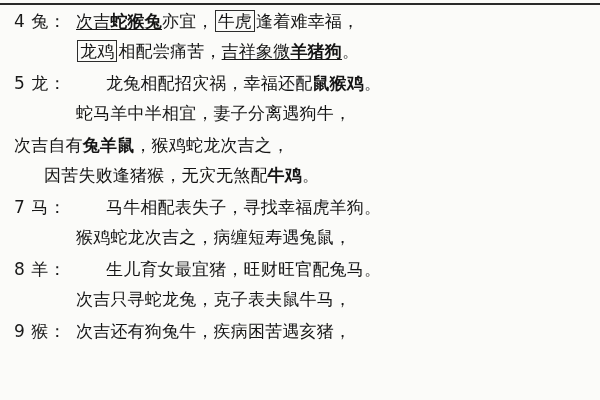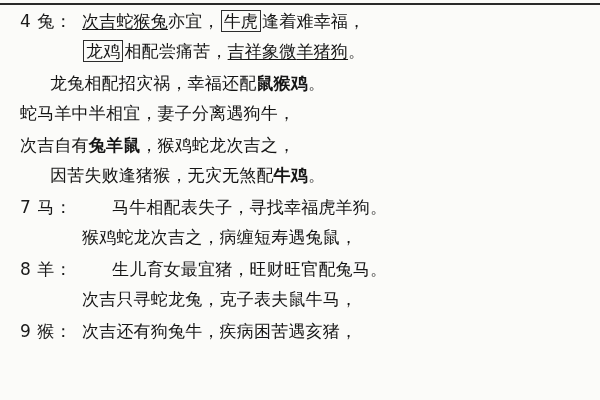--- a/index.html
+++ b/index.html
@@ -12,21 +12,21 @@
     background: #fbfbf9;
     font-family: "DejaVu Sans", sans-serif;
     overflow: hidden;
   }
   #page {
     position: relative;
     width: 600px;
     height: 400px;
     background: #fbfbf9;
     box-sizing: border-box;
-    padding: 6px 18px 0 20px;
+    padding: 6px 18px 0 14px;
   }
   .top-rule {
     position: absolute;
     left: 0;
     top: 3px;
     width: 600px;
     height: 2px;
     background: #2a2a2a;
   }
   .entry {
@@ -66,39 +66,40 @@
   .seg.ul {
     text-decoration: underline;
     text-underline-offset: 2px;
   }
   .seg.boxed {
     border: 1px solid #2d2d2d;
     padding: 0 2px;
     margin: 0 1px;
   }
   .seg.bold.ul {
-    font-weight: normal;
+    font-weight: bold;
     text-decoration: underline;
     margin-top: 28px;
   }
 </style>
 </head>
 <body>
 
 <div id="page">
   <div class="top-rule"></div>
   <div id="entries">
       <div class="entry">
         <div class="num-col">4 兔：</div>
         <div class="lines-col">
           <div class="line"><span class="seg ul">次吉</span><span class="seg bold ul">蛇猴兔</span><span class="seg">亦宜，</span><span class="seg boxed">牛虎</span><span class="seg">逢着难幸福，</span></div>
           <div class="line"><span class="seg boxed">龙鸡</span><span class="seg">相配尝痛苦，</span><span class="seg ul">吉祥象微</span><span class="seg bold ul">羊猪狗</span><span class="seg">。</span></div>
         </div>
       </div>
       <div class="entry">
+        <div class="num-col">5 龙：</div>
         <div class="lines-col">
           <div class="line indent"><span class="seg">龙兔相配招灾祸，幸福还配</span><span class="seg bold">鼠猴鸡</span><span class="seg">。</span></div>
           <div class="line"><span class="seg">蛇马羊中半相宜，妻子分离遇狗牛，</span></div>
         </div>
       </div>
       <div class="entry">
         <div class="lines-col">
           <div class="line"><span class="seg">次吉自有</span><span class="seg bold">兔羊鼠</span><span class="seg">，猴鸡蛇龙次吉之，</span></div>
           <div class="line indent"><span class="seg">因苦失败逢猪猴，无灾无煞配</span><span class="seg bold">牛鸡</span><span class="seg">。</span></div>
         </div>

